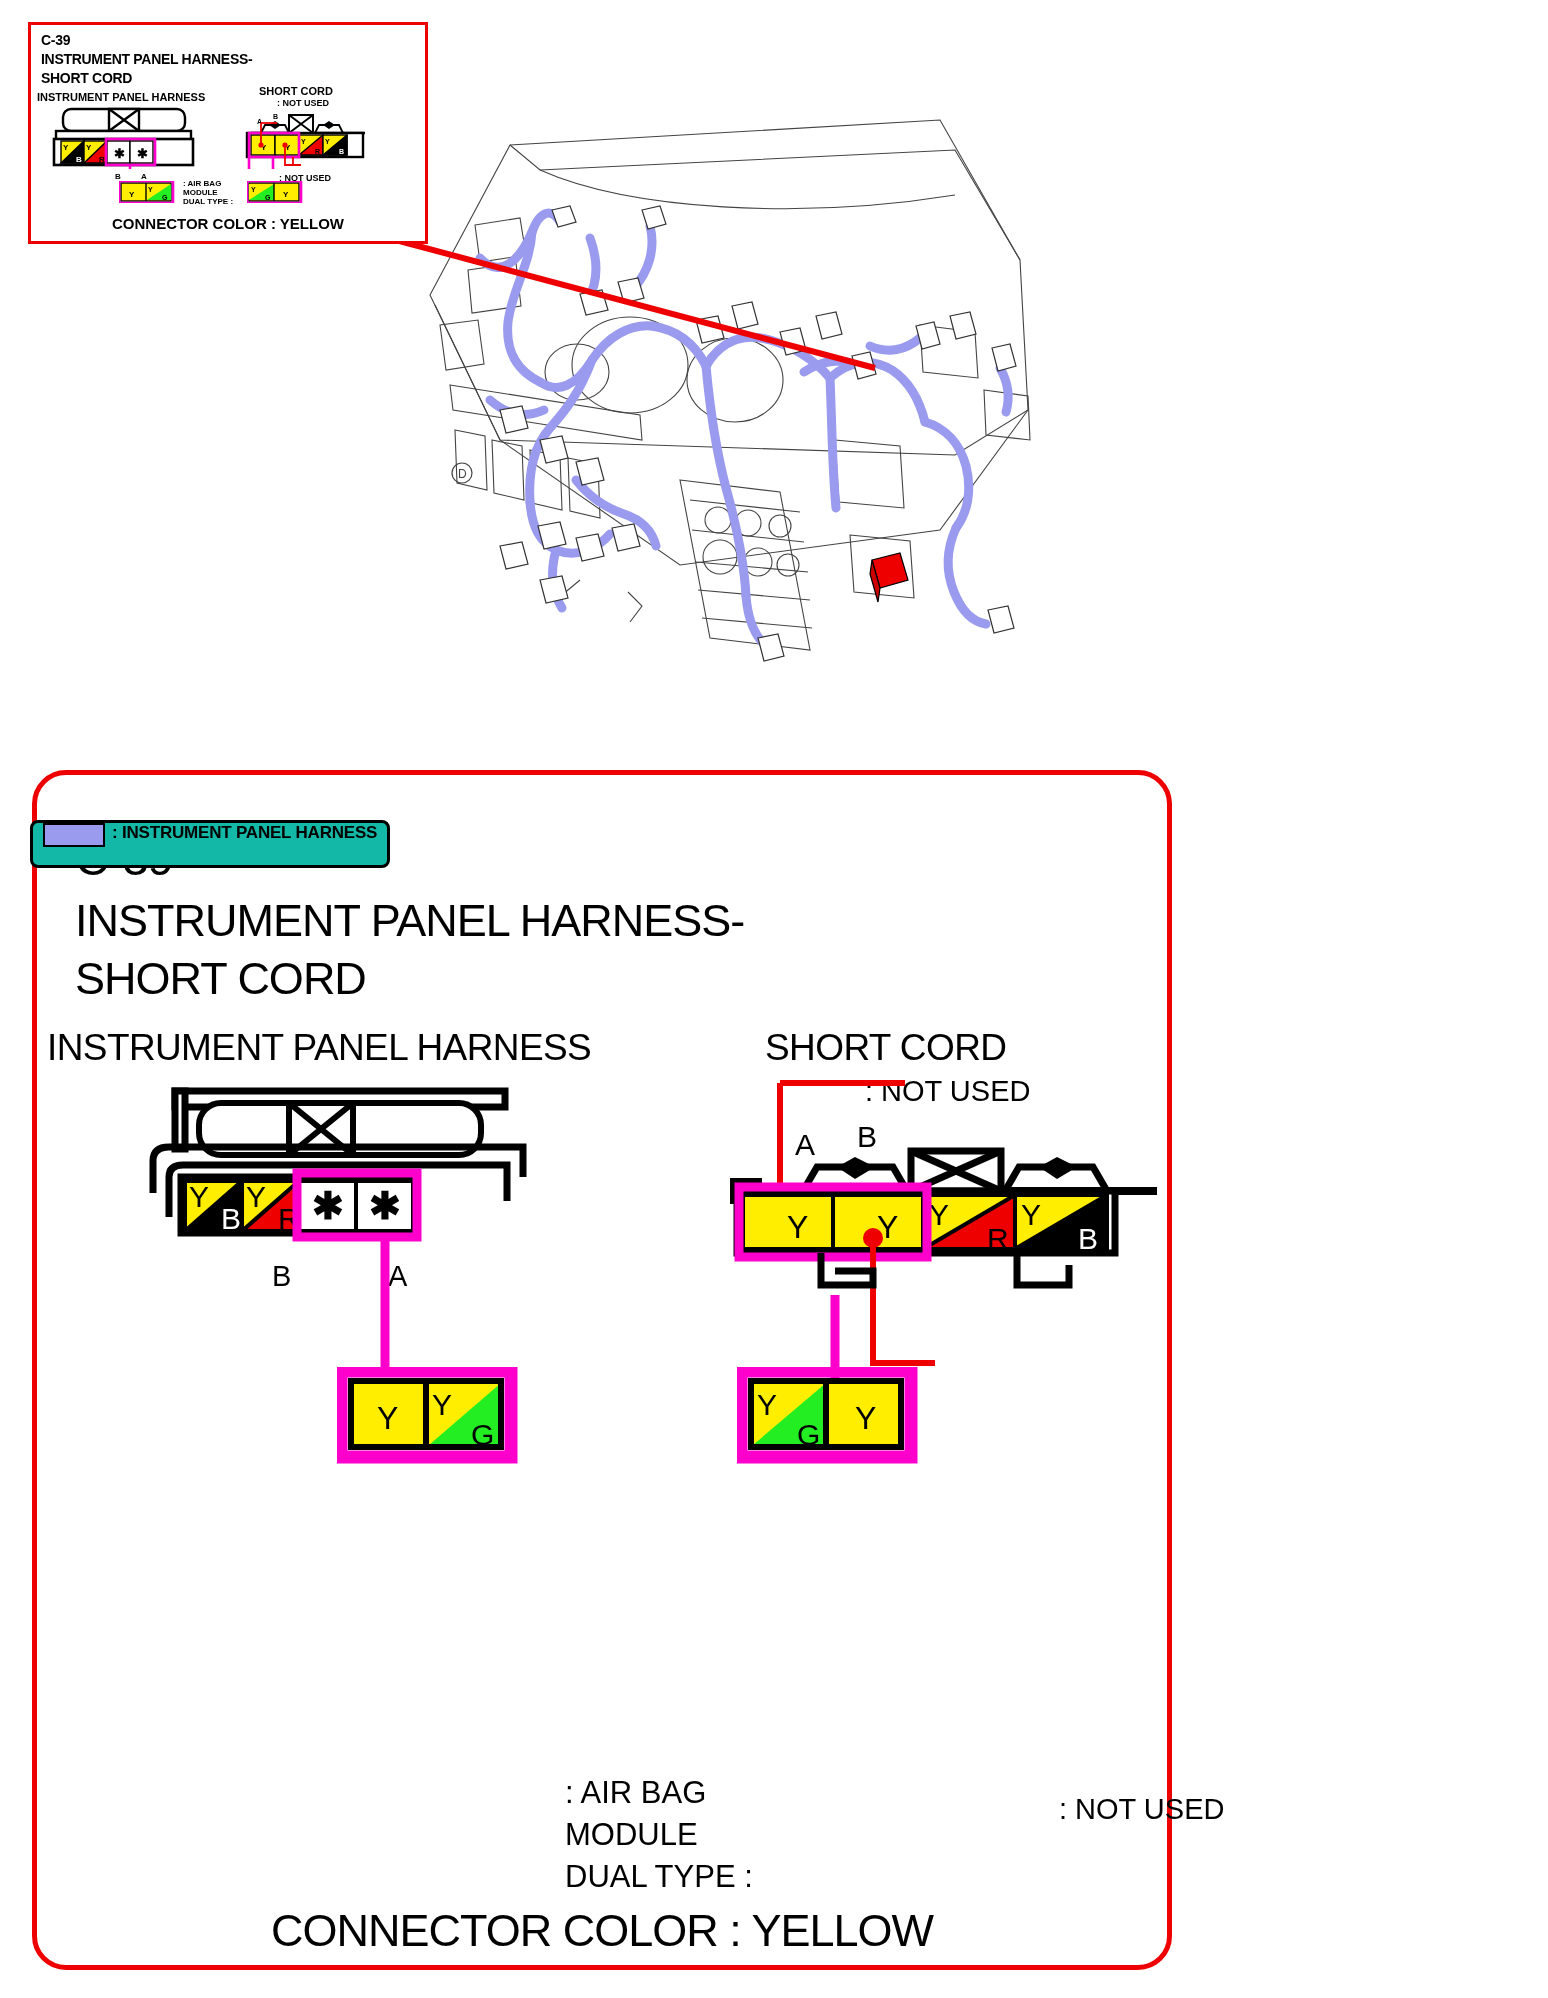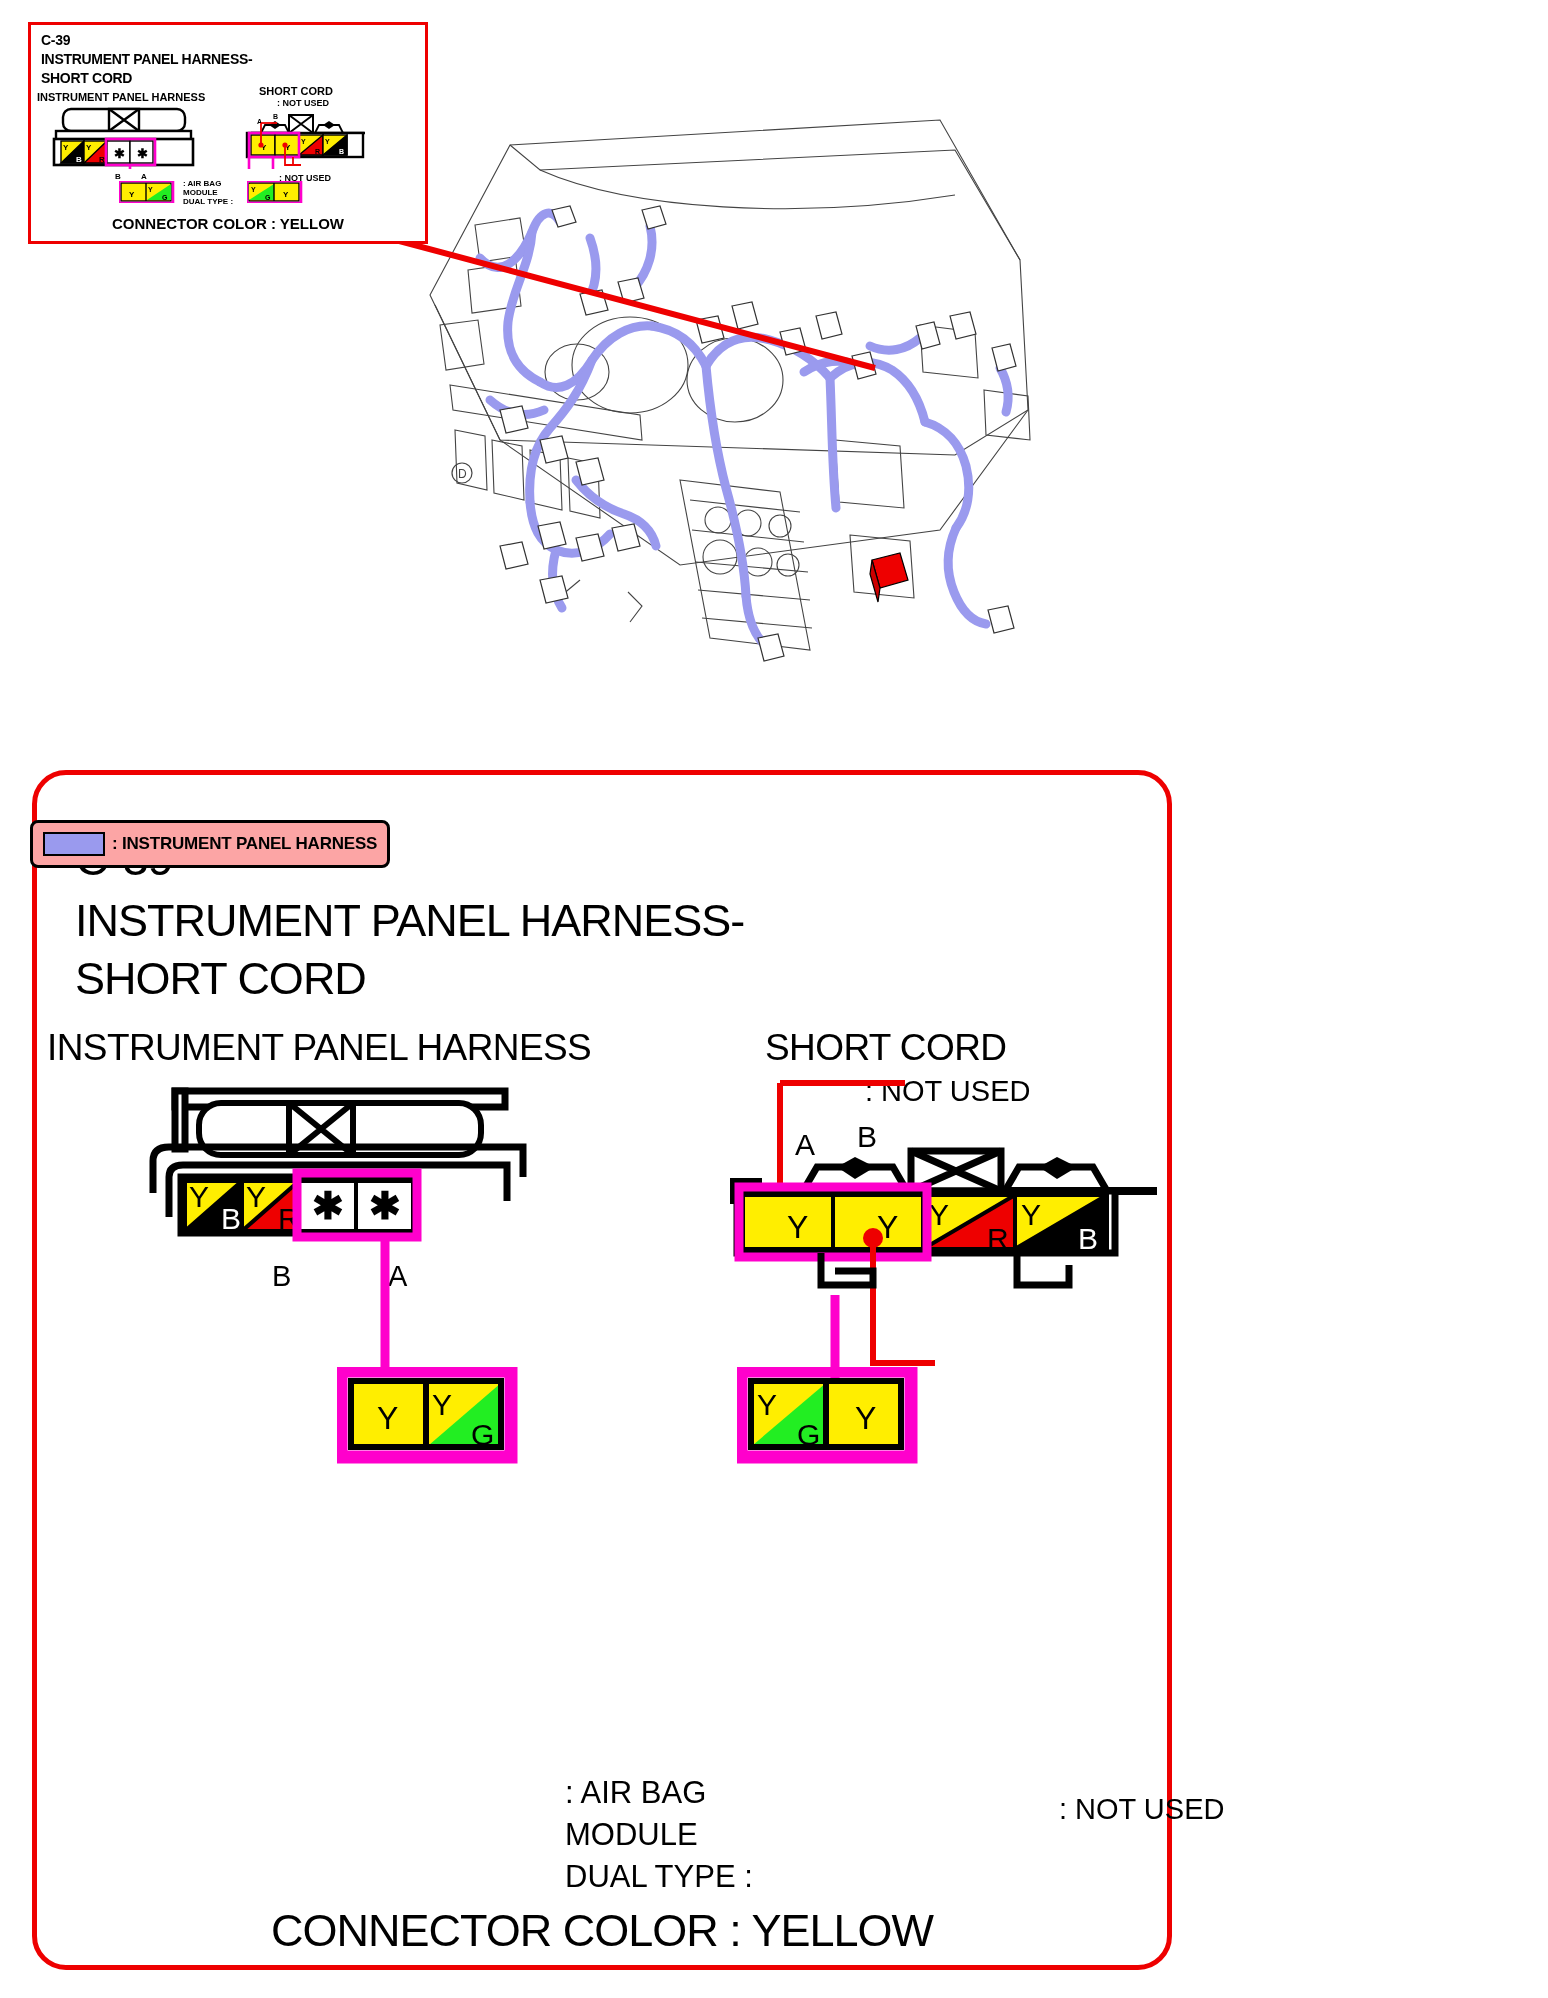--- a/index.html
+++ b/index.html
@@ -22,22 +22,22 @@
   #inset .sub{position:absolute;font-weight:bold;font-size:11px;white-space:nowrap;}
   #inset .s1{left:6px;top:66px;}
   #inset .s2{left:228px;top:60px;}
   #inset .s3{left:246px;top:73px;font-size:9px;}
   #inset .s4{left:248px;top:148px;font-size:9px;}
   #inset .cc{position:absolute;left:0;right:0;top:190px;text-align:center;font-weight:bold;font-size:15px;}
 
   
   #legend{
     left:30px;top:820px;width:360px;height:48px;
-    border:3px solid #000;border-radius:8px;background:#fca5a5;box-sizing:border-box;
-    display:flex;align-items:center;z-index:30;
+    border:3px solid #000;border-radius:8px;background:#14b8a6;box-sizing:border-box;
+    display:flex;z-index:30;
   }
   #legend .sw{width:62px;height:24px;background:#9a9aee;border:2px solid #000;margin-left:10px;box-sizing:border-box;}
   #legend .lb{margin-left:7px;font-size:17px;font-weight:bold;letter-spacing:-0.2px;}
 
   
   #panel{
     left:32px;top:770px;width:1140px;height:1200px;
     border:5px solid #ee0000;border-radius:34px;background:#fff;box-sizing:border-box;z-index:20;
   }
   #panel .hd{position:absolute;font-weight:normal;white-space:nowrap;

